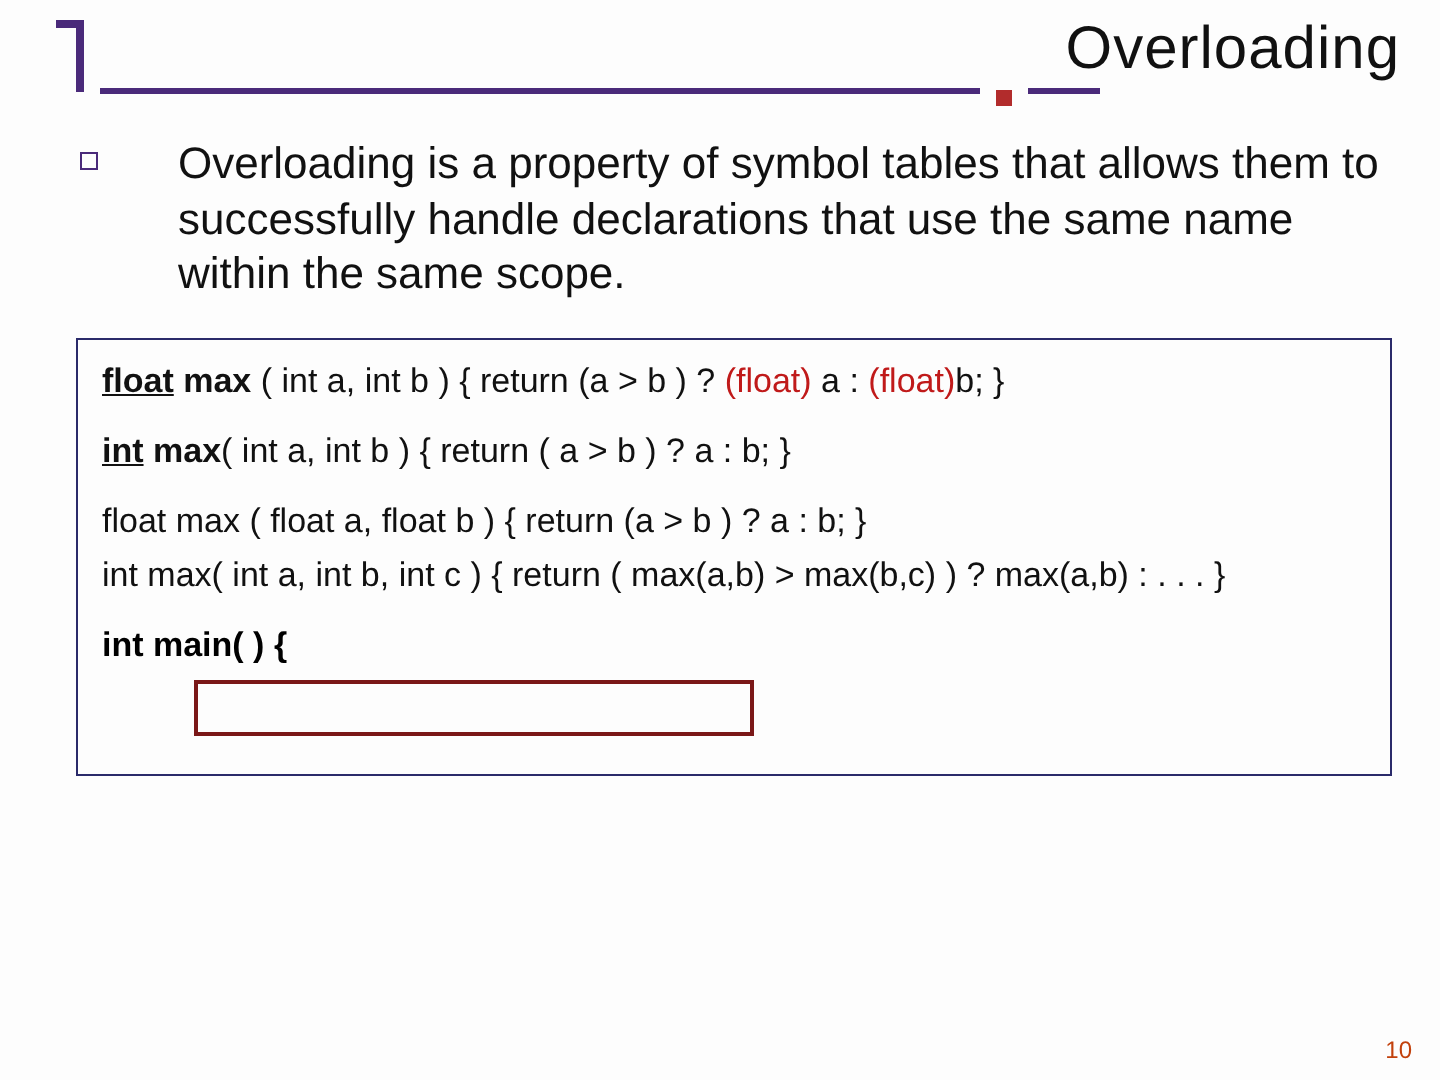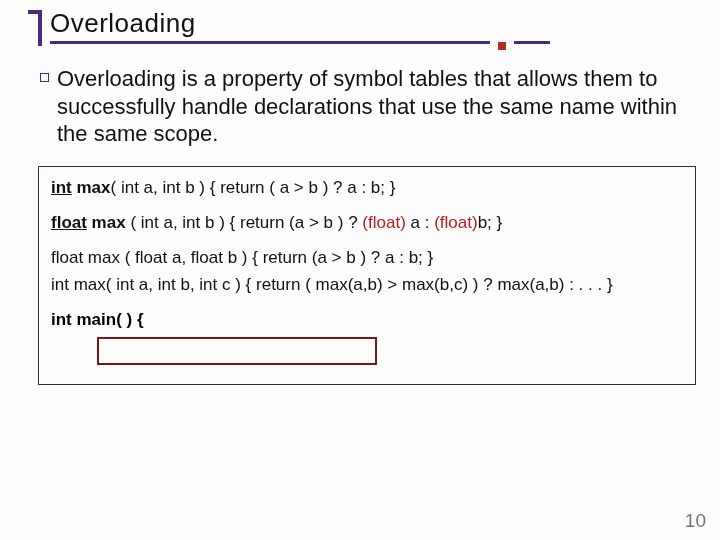--- a/index.html
+++ b/index.html
@@ -25,24 +25,25 @@
   .tick {
     position: absolute;
     left: 0;
     top: 2px;
     width: 14px;
     height: 36px;
     border-top: 4px solid #4a2a7a;
     border-right: 4px solid #4a2a7a;
   }
   .title {
-    font-size: 26px;
+    font-size: 30px;
     color: #111;
     font-weight: 400;
     letter-spacing: 0.5px;
+    text-align: right;
   }
   .underline {
     position: relative;
     height: 4px;
     margin-top: 2px;
     margin-bottom: 20px;
   }
   .underline .long {
     position: absolute;
     left: 0;
@@ -67,20 +68,21 @@
     width: 36px;
     background: #4a2a7a;
   }
   .body {
     padding-left: 12px;
   }
   .para-row {
     display: flex;
     align-items: flex-start;
     margin-bottom: 18px;
+    gap: 32px;
   }
   .bullet-sq {
     width: 9px;
     height: 9px;
     border: 1px solid #4a2a7a;
     margin-top: 8px;
     margin-right: 8px;
     flex-shrink: 0;
   }
   .para {
@@ -131,22 +133,22 @@
   }
   .stmt {
     position: relative;
     font-size: 17px;
     line-height: 22px;
   }
   .page-num {
     position: absolute;
     right: 14px;
     bottom: 8px;
-    font-size: 19px;
-    color: #737373;
+    font-size: 12px;
+    color: #c2410c;
   }
 </style>
 </head>
 <body>
 
 <div class="slide">
 
   <div class="title-wrap">
     <div class="tick"></div>
     <h1 class="title">Overloading</h1>
@@ -159,24 +161,24 @@
 
   <div class="body">
 
     <div class="para-row">
       <span class="bullet-sq"></span>
       <p class="para">Overloading is a property of symbol tables that allows them to successfully handle declarations that use the same name within the same scope.</p>
     </div>
 
     <div class="codebox">
       <div class="code-line">
-        <span class="u b">int</span><span class="b"> max</span><span>( int a, int b ) { return ( a &gt; b ) ? a : b; }</span>
+        <span class="u b">float</span><span class="b"> max </span><span>( int a, int b ) { return (a &gt; b ) ? </span><span class="red">(float)</span><span> a : </span><span class="red">(float)</span><span>b; }</span>
       </div>
       <div class="code-line">
-        <span class="u b">float</span><span class="b"> max </span><span>( int a, int b ) { return (a &gt; b ) ? </span><span class="red">(float)</span><span> a : </span><span class="red">(float)</span><span>b; }</span>
+        <span class="u b">int</span><span class="b"> max</span><span>( int a, int b ) { return ( a &gt; b ) ? a : b; }</span>
       </div>
       <div class="code-line last">float max ( float a, float b ) { return (a &gt; b ) ? a : b; }</div>
       <div class="code-line">int max( int a, int b, int c ) { return ( max(a,b) &gt; max(b,c) ) ? max(a,b) : . . . }</div>
 
       <div class="main-sec">
         <div class="main-head b">int main( ) {</div>
         <div class="indent-block">
           <div class="row">
             <div class="inline-box"></div>
           </div>

